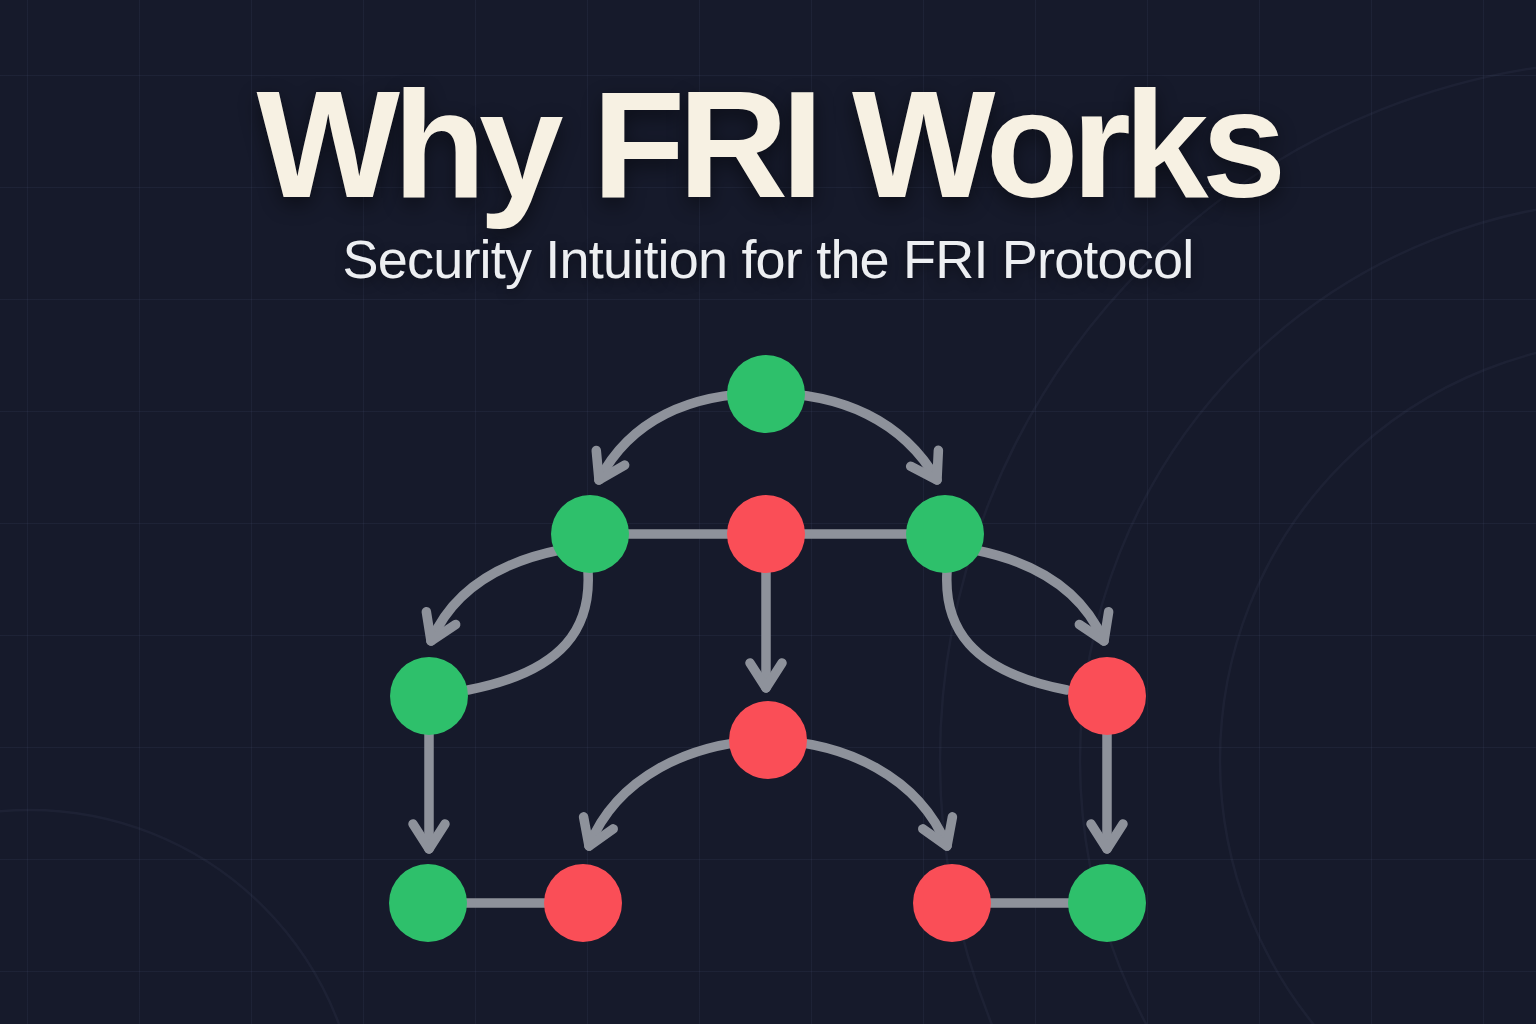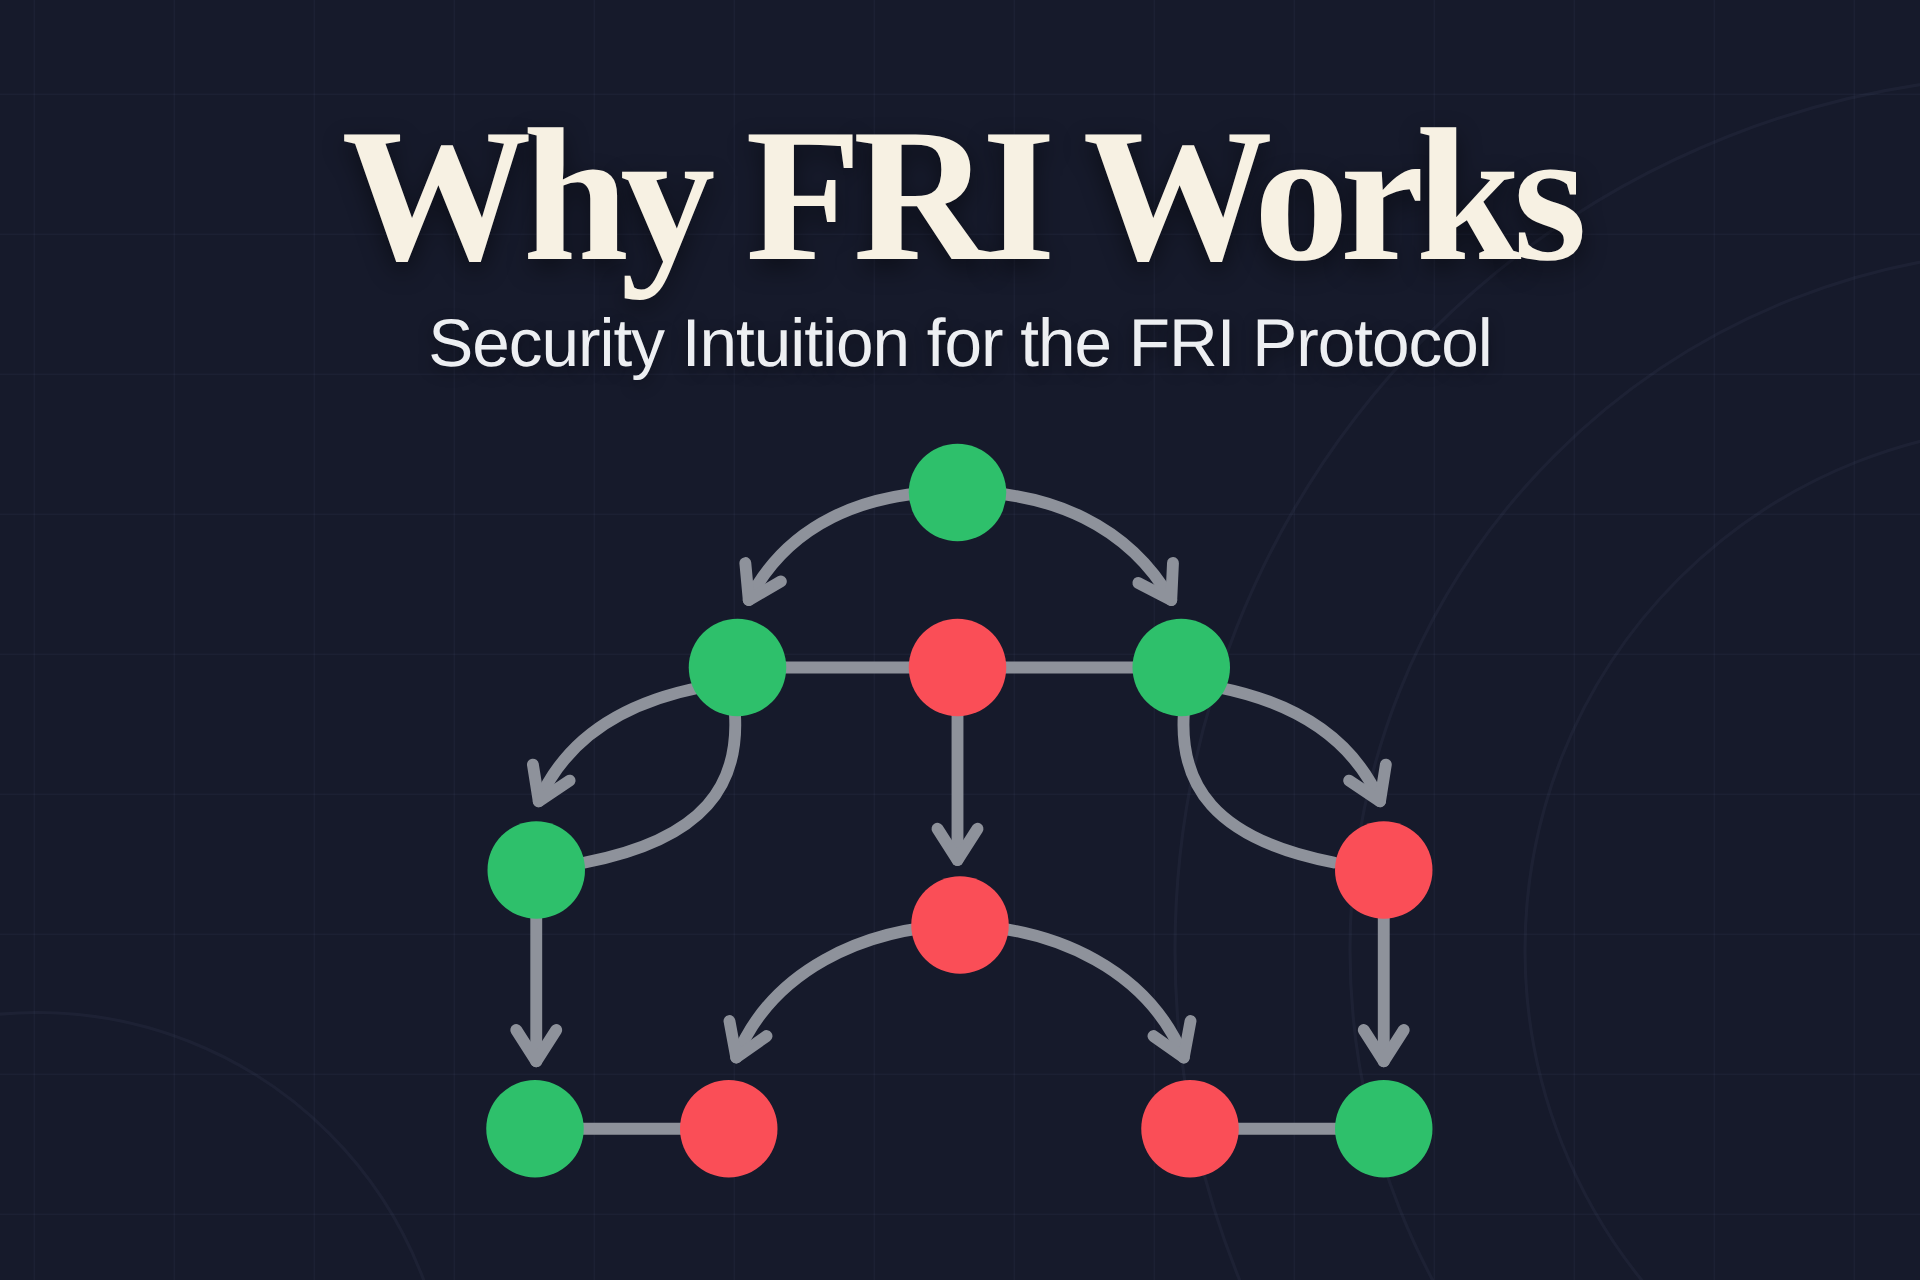--- a/index.html
+++ b/index.html
@@ -25,23 +25,22 @@
     background-position:27px 75px;
   }
   .decor-svg{position:absolute;inset:0;width:1536px;height:1024px;}
   .decor-circle{fill:none;stroke:rgba(185,200,255,0.045);stroke-width:2.5;}
   .header{
     position:absolute;top:64px;left:0;right:0;
     text-align:center;z-index:3;
   }
   .title{
     font-size:152px;font-weight:700;line-height:1;
-    letter-spacing:-0.045em;color:var(--title);margin:16px;
+    letter-spacing:-0.045em;color:var(--title);margin:4px;
     text-shadow:0 7px 20px rgba(0,0,0,0.45);
-    font-family:Liberation Serif, serif;
   }
   .subtitle{
     font-size:54px;font-weight:400;line-height:1;
     letter-spacing:-0.015em;color:var(--subtitle);
     margin:12px 0 0 0;
     text-shadow:0 4px 12px rgba(0,0,0,0.4);
   }
   .diagram-svg{position:absolute;inset:0;width:1536px;height:1024px;z-index:2;}
   .edge{fill:none;stroke:var(--edge);stroke-width:9.5;stroke-linecap:round;}
 </style>

